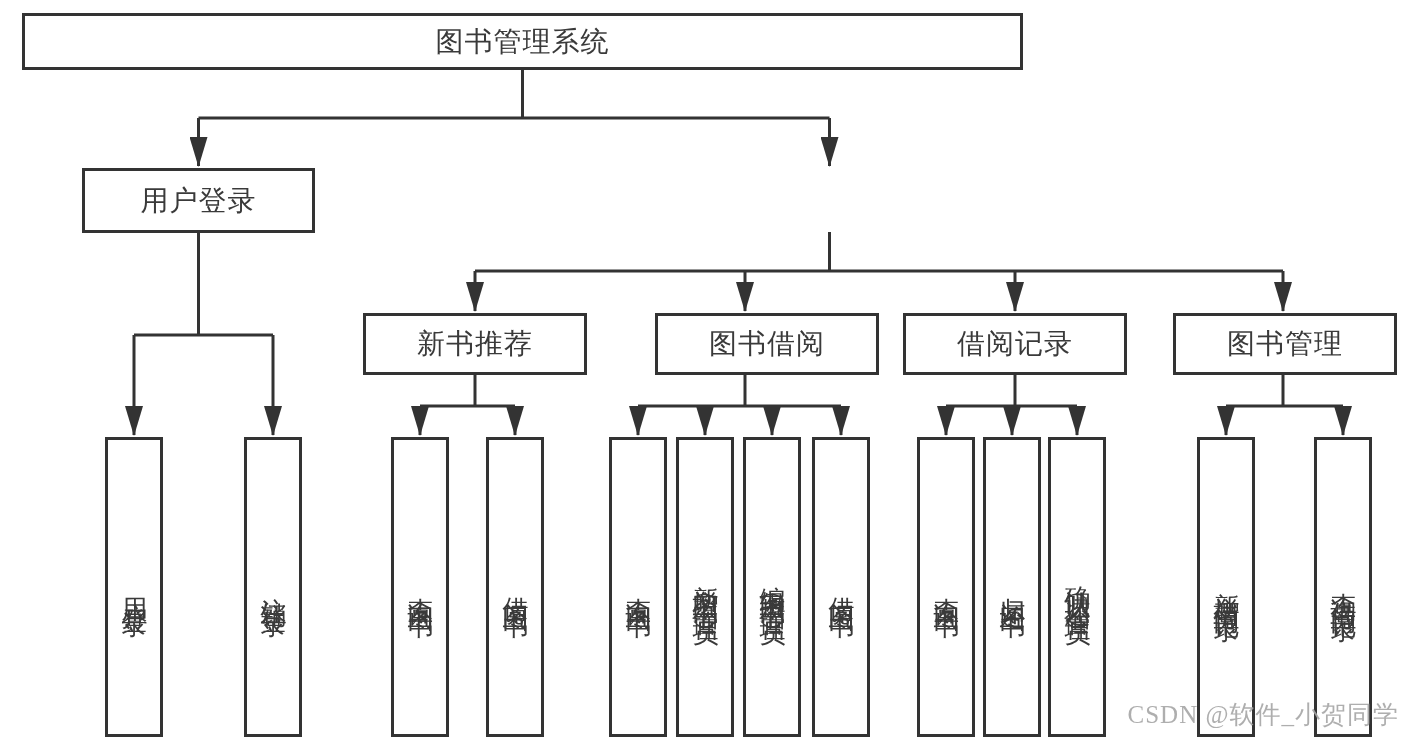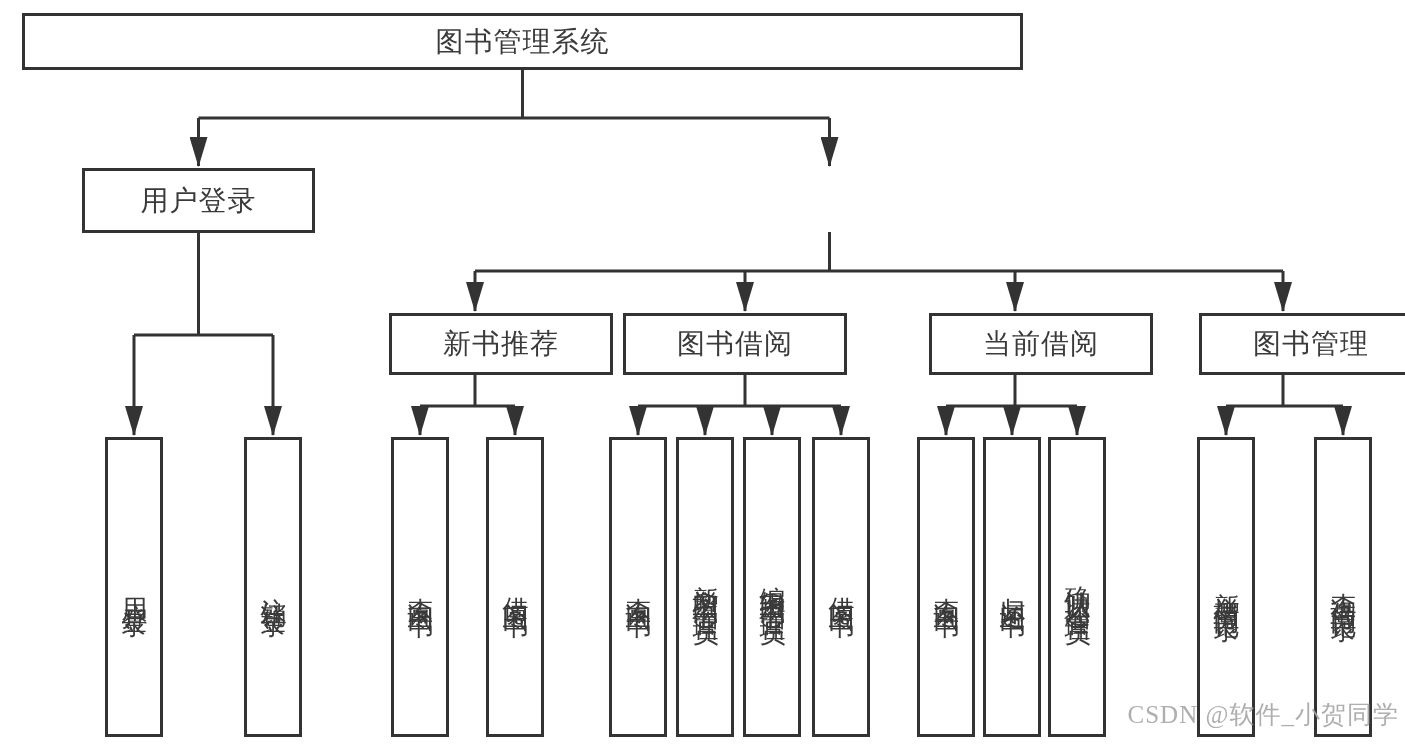--- a/index.html
+++ b/index.html
@@ -29,23 +29,23 @@
     text-orientation:mixed;
     letter-spacing:5px;
     line-height:1;
     white-space:nowrap;
   }
   
   #n-root{left:22px;top:13px;width:1001px;height:57px;}
   #n-user-login{left:82px;top:168px;width:233px;height:65px;}
   #n-book-management{left:712px;top:168px;width:235px;height:65px;}
   
-  .branch{top:313px;width:224px;height:62px;margin-left:26px;}
+  .branch{top:313px;width:224px;height:62px;}
   #n-new-book-recommend{left:363px;}
-  #n-book-borrow{left:597px;}
+  #n-book-borrow{left:655px;}
   #n-current-borrow{left:903px;}
   #n-borrow-record{left:1173px;}
   
   .leaf{top:437px;width:58px;height:300px;}
   #l-user-login{left:105px;}
   #l-logout{left:244px;}
   #l-nb-query{left:391px;}
   #l-nb-borrow{left:486px;}
   #l-bb-query{left:609px;}
   #l-bb-add{left:676px;}
@@ -120,21 +120,21 @@
       <path d="M1343 406 V435" marker-end="url(#arrow)"></path>
     </g>
   </svg>
 
   <div class="node node-h" id="n-root">图书管理系统</div>
 
   <div class="node node-h" id="n-user-login">用户登录</div>
 
   <div class="node node-h branch" id="n-new-book-recommend">新书推荐</div>
   <div class="node node-h branch" id="n-book-borrow">图书借阅</div>
-  <div class="node node-h branch" id="n-current-borrow">当前借阅</div>
+  <div class="node node-h branch" id="n-current-borrow">借阅记录</div>
   <div class="node node-h branch" id="n-borrow-record">图书管理</div>
 
   <div class="node node-v leaf" id="l-user-login">
     <span class="vtext">用户登录</span>
   </div>
   <div class="node node-v leaf" id="l-logout">
     <span class="vtext">注销登录</span>
   </div>
   <div class="node node-v leaf" id="l-nb-query">
     <span class="vtext">查询图书</span>

